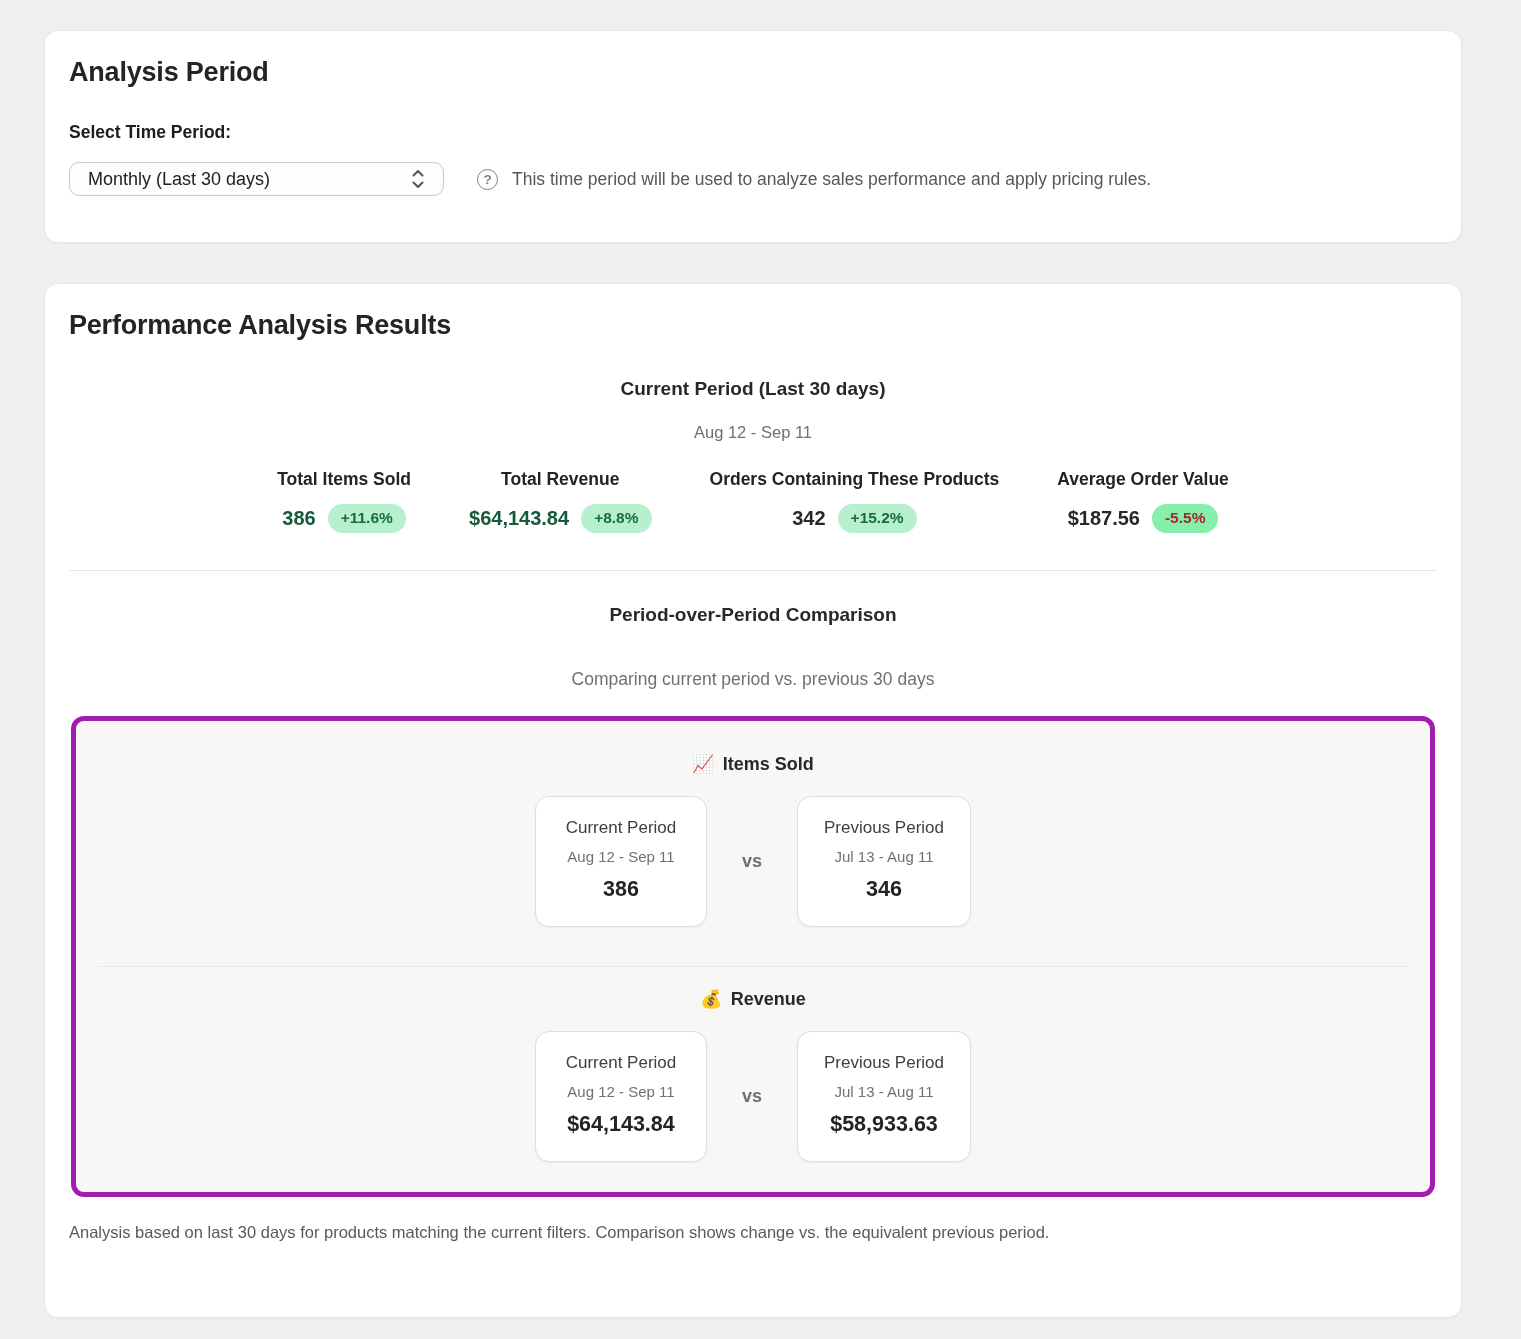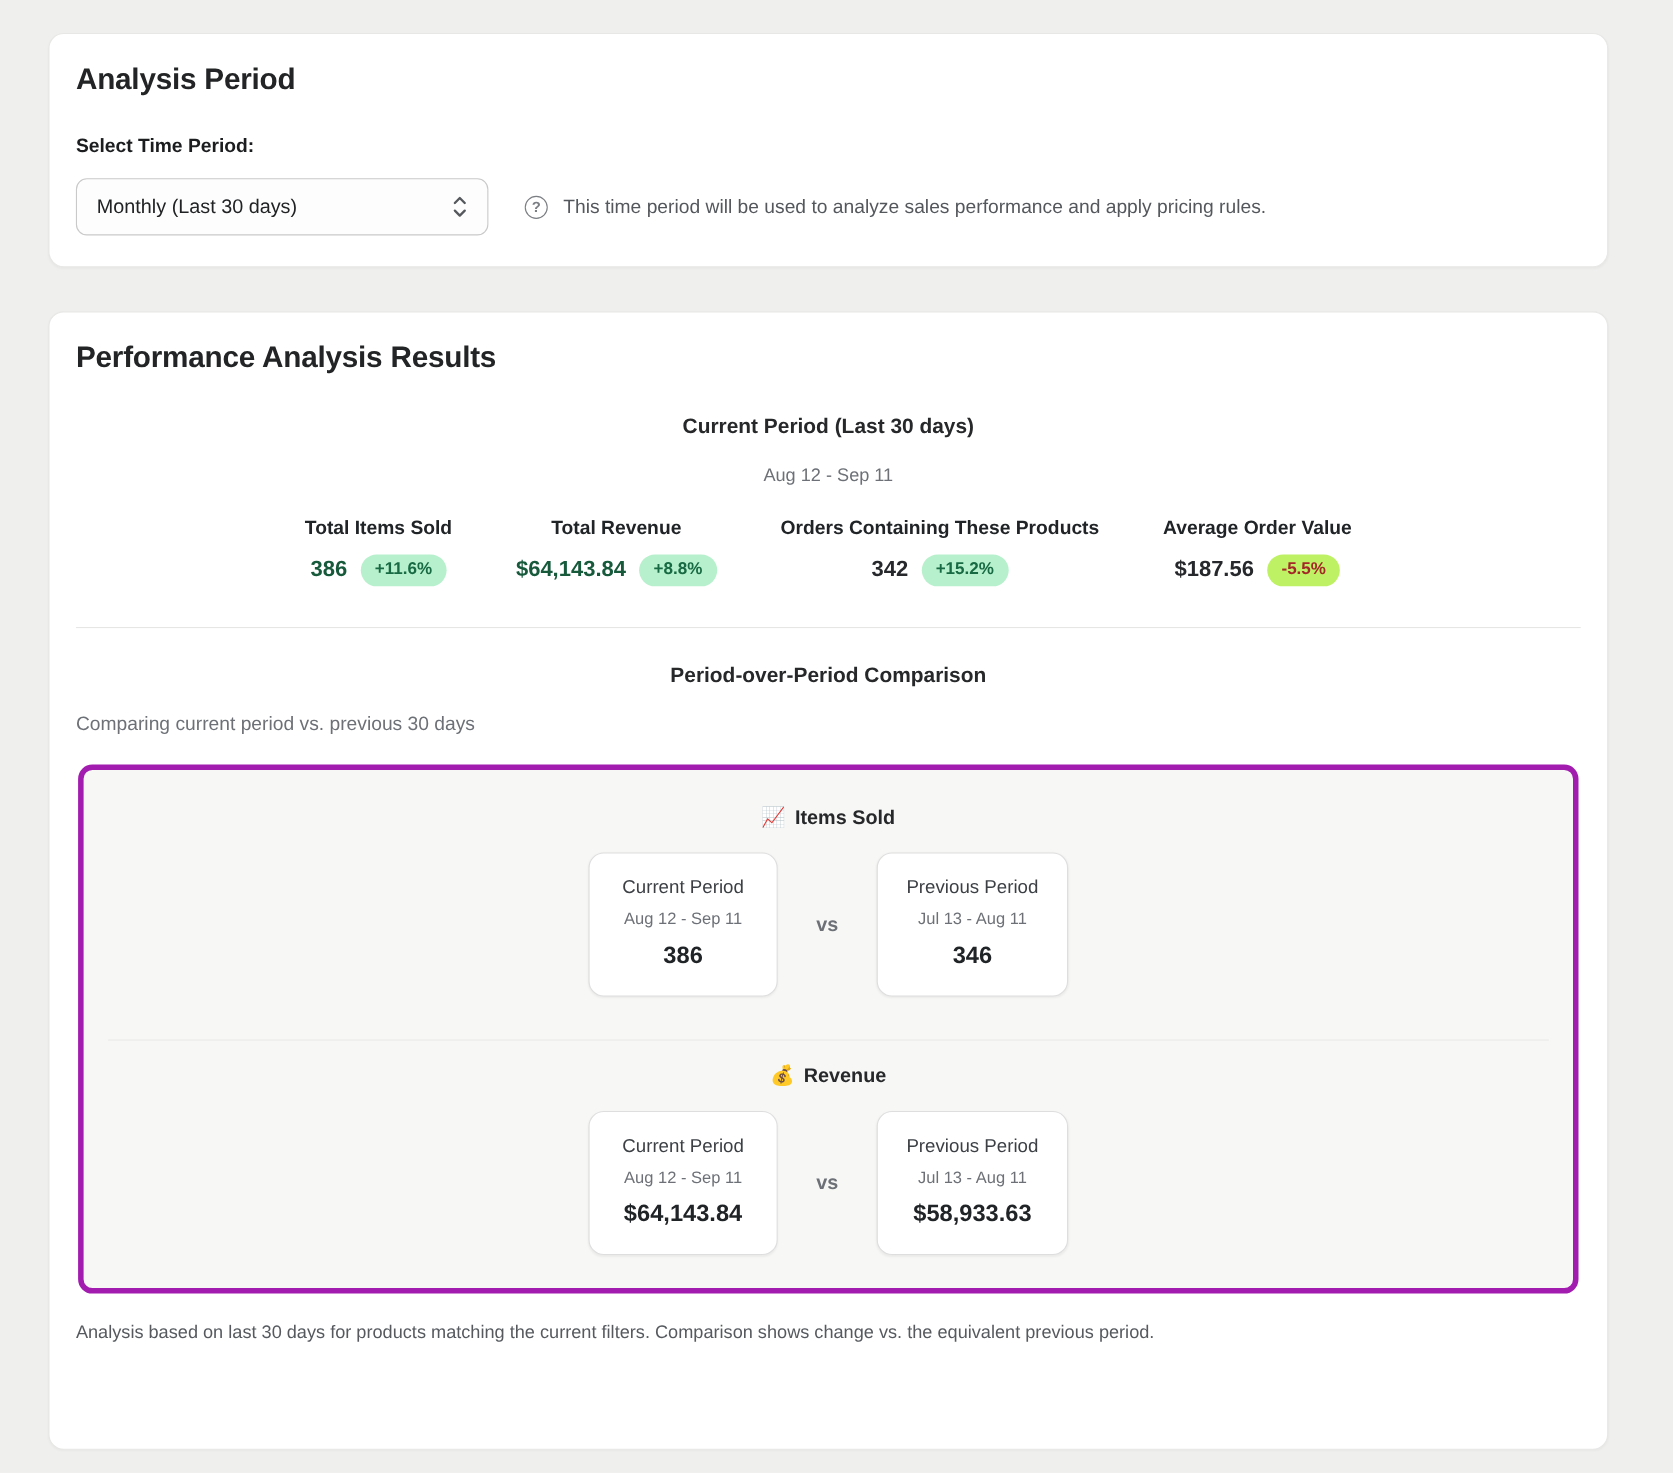--- a/index.html
+++ b/index.html
@@ -33,21 +33,21 @@
     border:1px solid #111;
     border-radius:10px;
     padding:11px 20px;
     margin-top:2px;
     box-shadow:0 2px 3px rgba(0,0,0,0.35), inset 0 1px 0 rgba(255,255,255,0.18);
     cursor:pointer;
   }
   .select-label { margin-top:34px; font-size:17.5px; font-weight:600; color:#1b1d1f; }
   .select-row { margin-top:19px; display:flex; align-items:center; }
   .time-select {
-    width:375px; height:52px;
+    width:375px; height:34px;
     background:#fdfdfd;
     border:1px solid #c9c9c9;
     border-radius:10px;
     display:flex; align-items:center; justify-content:space-between;
     padding:0 14px 0 18px;
     font-size:18px; color:#202224;
     cursor:pointer;
   }
   .chevrons { display:flex; align-items:center; }
   .help-icon {
@@ -72,24 +72,24 @@
   .metric-value-row { margin-top:14px; display:flex; align-items:center; gap:12px; }
   .metric-value { font-size:20px; font-weight:700; }
   .metric-value.green { color:#16593b; }
   .metric-value.dark { color:#26282b; }
   .badge {
     font-size:15.5px; font-weight:600;
     padding:5px 13px; border-radius:999px;
     line-height:1.2;
   }
   .badge.up { background:#b7f0cc; color:#176a43; }
-  .badge.down { background:#bef264; color:#a32828; }
+  .badge.down { background:#86efac; color:#a32828; }
   .results-divider { border:none; border-top:1px solid #e6e6e5; margin:37px 0 0; }
   .pop-heading { margin-top:33px; }
-  .pop-sub { text-align:left; font-size:17.5px; color:#6d7177; margin-top:22px; }
+  .pop-sub { text-align:center; font-size:17.5px; color:#6d7177; margin-top:43px; }
 
   .compare-box {
     margin:26px 2px 0;
     background:#f7f7f6;
     border:5px solid #a21caf;
     border-radius:13px;
     padding:32px 22px 30px;
   }
   .compare-title { text-align:center; font-size:18px; font-weight:700; color:#26282a; }
   .compare-title .emoji { font-size:18px; margin-right:8px; }

